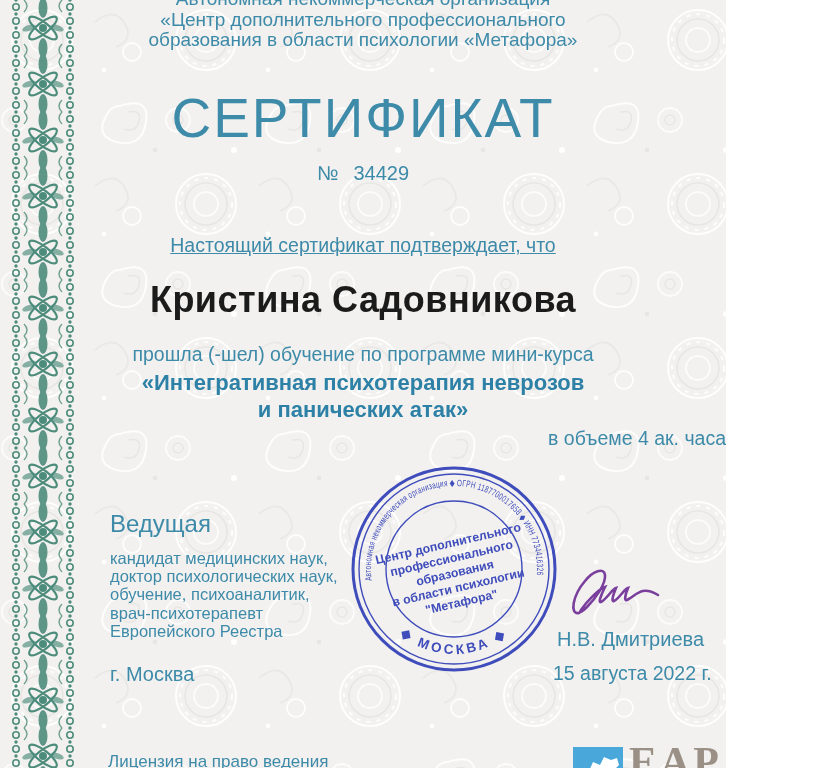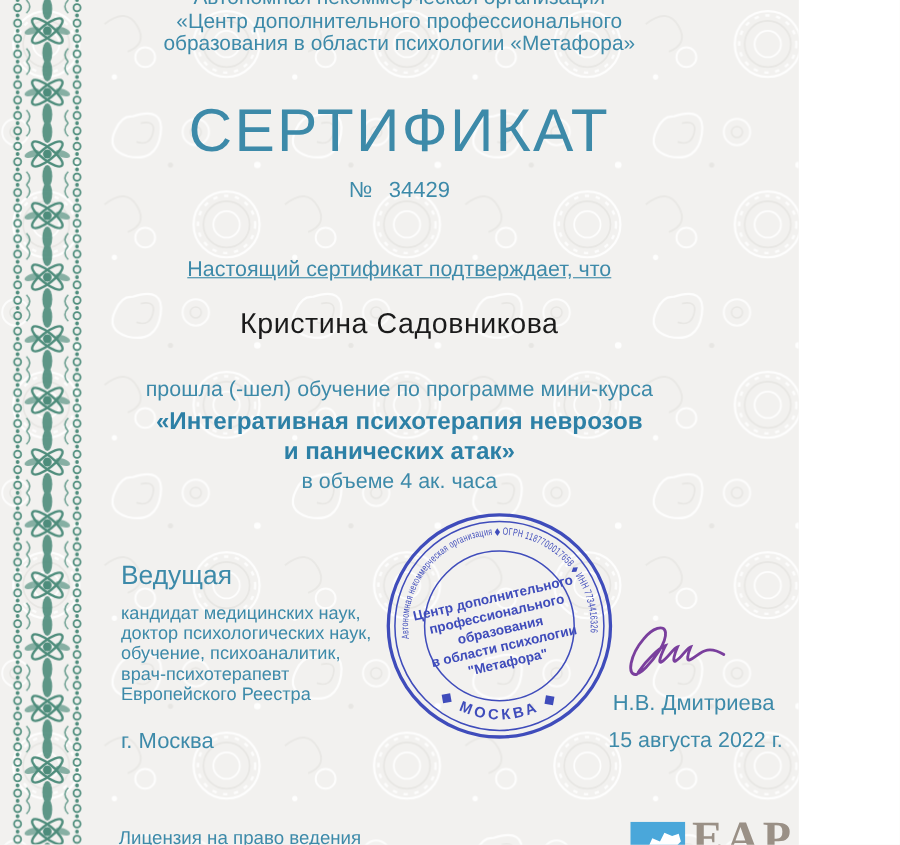--- a/index.html
+++ b/index.html
@@ -15,24 +15,24 @@
 
   .abs{position:absolute; z-index:2;}
   .centered{left:0; right:0; text-align:center;}
   .teal{color:#3d8aa9;}
 
   .org{top:-11px; font-size:19px; line-height:20.5px;}
   .cert-title{top:86px; font-size:55px; font-weight:400; letter-spacing:2px;}
   .cert-number{top:162px; font-size:20px;}
   .cert-number .num{margin-left:15px;}
   .confirm{top:234px; font-size:19.5px;text-decoration:underline;}
-  .recipient{top:279px; font-size:26px; font-weight:normal; color:#1b1b1b; letter-spacing:0.5px;}
+  .recipient{top:279px; font-size:36px; font-weight:bold; color:#1b1b1b; letter-spacing:0.5px;}
   .intro{top:343px; font-size:19.5px;}
   .course{top:369px; font-size:22px; font-weight:bold; line-height:27px; color:#2d80a6;}
-  .volume{top:427px; font-size:19.5px;}
+  .volume{top:427px; font-size:19.5px;text-align:right;}
 
   .role{left:110px; top:510px; font-size:24px;}
   .creds{left:110px; top:549px; font-size:16.5px; line-height:18.2px;}
   .city{left:110px; top:663px; font-size:20px;}
 
   .seal{position:absolute; left:344px; top:459px; z-index:2;}
   .signature{position:absolute; left:565px; top:563px; z-index:3;}
   .sig-name{left:557px; top:628px; font-size:20px;}
   .sig-date{left:553px; top:662px; font-size:19.5px;}
 

